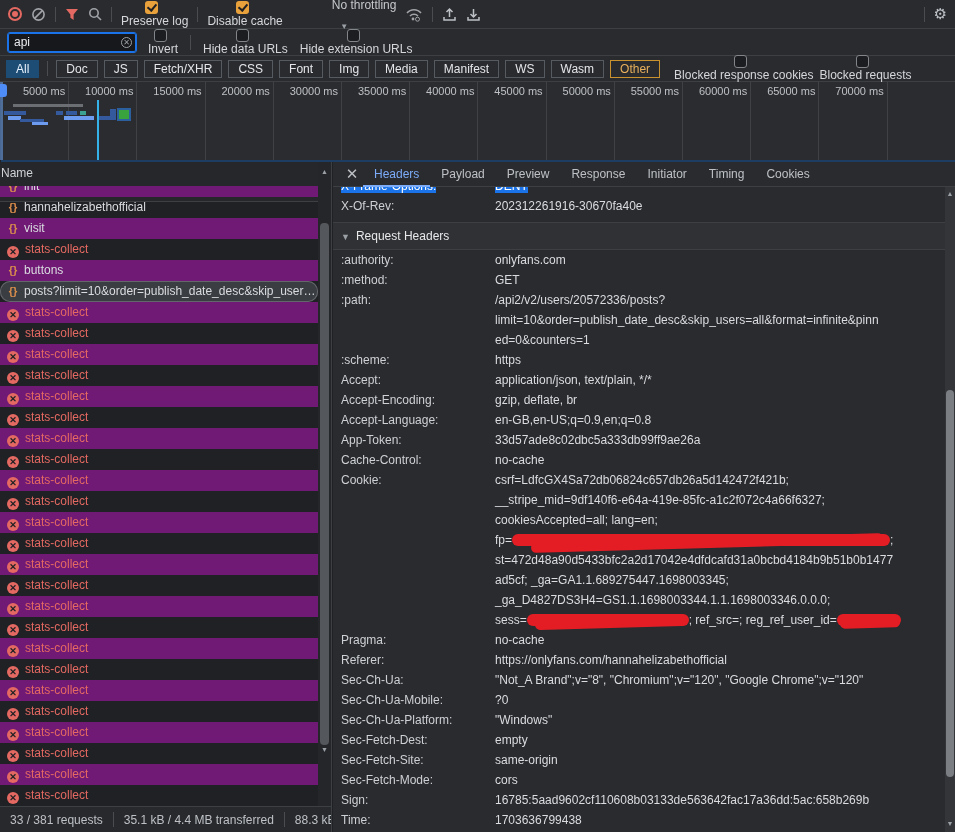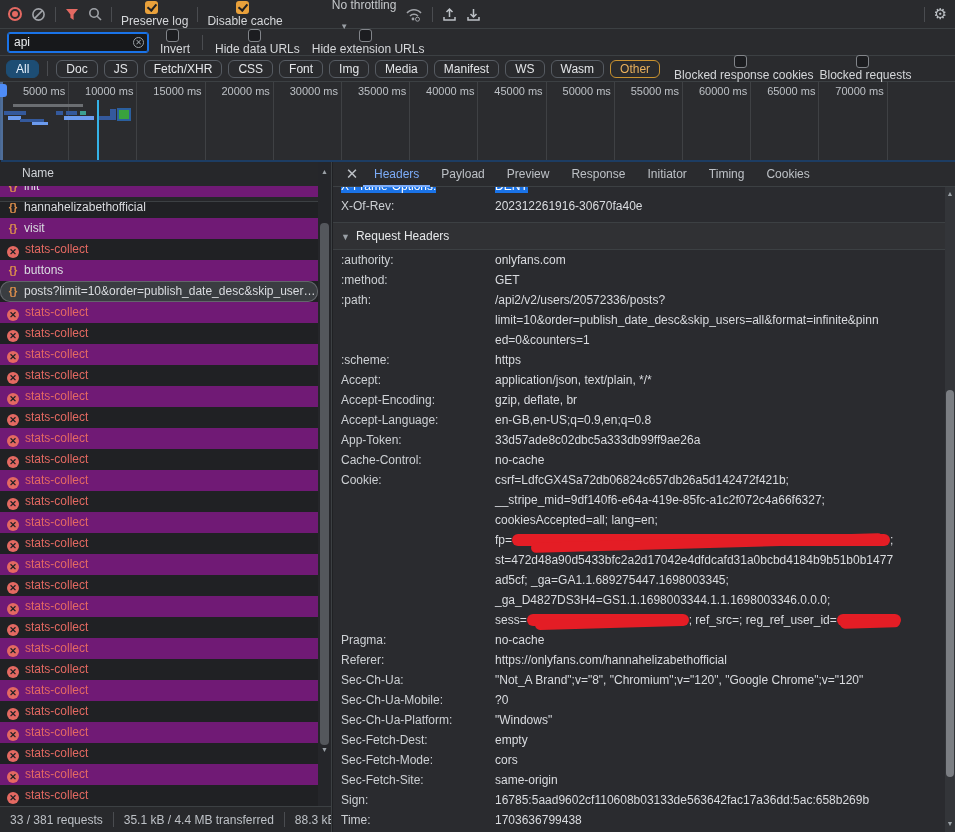--- a/index.html
+++ b/index.html
@@ -26,43 +26,43 @@
 
   
   .cb{width:13px;height:13px;border-radius:3px;display:inline-block;margin-right:6px;vertical-align:-2px;flex:none;}
   .cb.on{background:#e9a13b;position:relative;}
   .cb.on::after{content:"";position:absolute;left:4px;top:1px;width:4px;height:7px;
     border:solid #202124;border-width:0 2px 2px 0;transform:rotate(40deg);}
   .cb.off{border:1px solid #82858a;background:#1c1d20;}
   .cklabel{display:flex;align-items:center;white-space:nowrap;color:#d5d7da;cursor:pointer;flex-direction:column;}
 
   
-  #filter-input{width:140px;height:19px;background:#17181b;border:1px solid #1a73e8;outline:1px solid #1a73e8;
+  #filter-input{width:128px;height:19px;background:#17181b;border:1px solid #1a73e8;outline:1px solid #1a73e8;
     border-radius:2px;color:#e8eaed;font:12px "Liberation Sans",sans-serif;padding:0 18px 0 5px;}
   .input-wrap{position:relative;display:flex;align-items:center;}
   .clear-x{position:absolute;right:4px;width:11px;height:11px;border:1px solid #9aa0a6;border-radius:50%;
     color:#9aa0a6;font-size:8px;line-height:9px;text-align:center;cursor:pointer;}
 
   
-  .chip{height:18px;line-height:16px;padding:0 9px;border-radius:6px;border:1px solid #565b62;
+  .chip{height:18px;line-height:16px;padding:0 9px;border-radius:0;border:1px solid #565b62;
     background:transparent;color:#e4e6e9;font:12px "Liberation Sans",sans-serif;cursor:pointer;white-space:nowrap;}
   .chip.selected{background:#1d4d74;border-color:#1d4d74;color:#e7f1fd;}
   .chip.highlighted{border-color:#c9922f;color:#e8b05c;}
   .chip-sep{width:1px;height:15px;background:#4a4c50;margin:0 2px;flex:none;}
 
   
   #overview{position:absolute;top:82px;left:1px;right:0;height:80px;background:#2b2c2f;
     border-bottom:2px solid #1d3d63;display:flex;overflow:hidden;}
   .ov-col{flex:0 0 68.21px;border-right:1px solid #3f4144;height:100%;padding:3px 3px 0 0;
     text-align:right;font-size:11px;color:#bdc1c6;}
   .wmark{position:absolute;}
 
   
   #leftpanel{position:absolute;top:162px;left:0;width:332px;bottom:0;border-right:1px solid #3c4043;background:#202124;}
-  #name-header{height:40px;line-height:23px;padding-left:22px;background:#26272a;border-bottom:1px solid #3c4043;color:#cfd2d6;}
+  #name-header{height:40px;line-height:23px;padding-left:1px;background:#26272a;border-bottom:1px solid #3c4043;color:#cfd2d6;}
   #req-list{position:absolute;top:24px;left:0;right:13px;bottom:26px;overflow:hidden;}
   .rrow{height:21px;line-height:21px;padding-left:6px;white-space:nowrap;overflow:hidden;cursor:pointer;}
   .rrow.shade{background:#701a75;}
   .rrow .rname{color:#dadce0;}
   .rrow.err .rname{color:#e46962;}
   .rrow.sel{background:#3a3d41;border-radius:10px;box-shadow:inset 0 0 0 1px #63666b;}
   .rrow.partial{height:11px;}
   .rrow.partial .shift{margin-top:-10px;}
   .ic-json{display:inline-block;width:14px;margin-right:4px;color:#d98d4c;font-weight:700;font-size:11px;text-align:center;}
   .ic-err{display:inline-block;width:12px;height:12px;margin:0 6px 0 1px;border-radius:50%;background:#e46962;
@@ -486,29 +486,29 @@
                 <div class="hline">"Windows"</div>
               </div>
             </div>
             <div class="hrow">
               <div class="hkey">Sec-Fetch-Dest:</div>
               <div class="hval">
                 <div class="hline">empty</div>
               </div>
             </div>
             <div class="hrow">
+              <div class="hkey">Sec-Fetch-Site:</div>
+              <div class="hval">
+                <div class="hline">same-origin</div>
+              </div>
+            </div>
+            <div class="hrow">
               <div class="hkey">Sec-Fetch-Mode:</div>
               <div class="hval">
                 <div class="hline">cors</div>
-              </div>
-            </div>
-            <div class="hrow">
-              <div class="hkey">Sec-Fetch-Site:</div>
-              <div class="hval">
-                <div class="hline">same-origin</div>
               </div>
             </div>
             <div class="hrow">
               <div class="hkey">Sign:</div>
               <div class="hval">
                 <div class="hline">16785:5aad9602cf110608b03133de563642fac17a36dd:5ac:658b269b</div>
               </div>
             </div>
             <div class="hrow">
               <div class="hkey">Time:</div>

